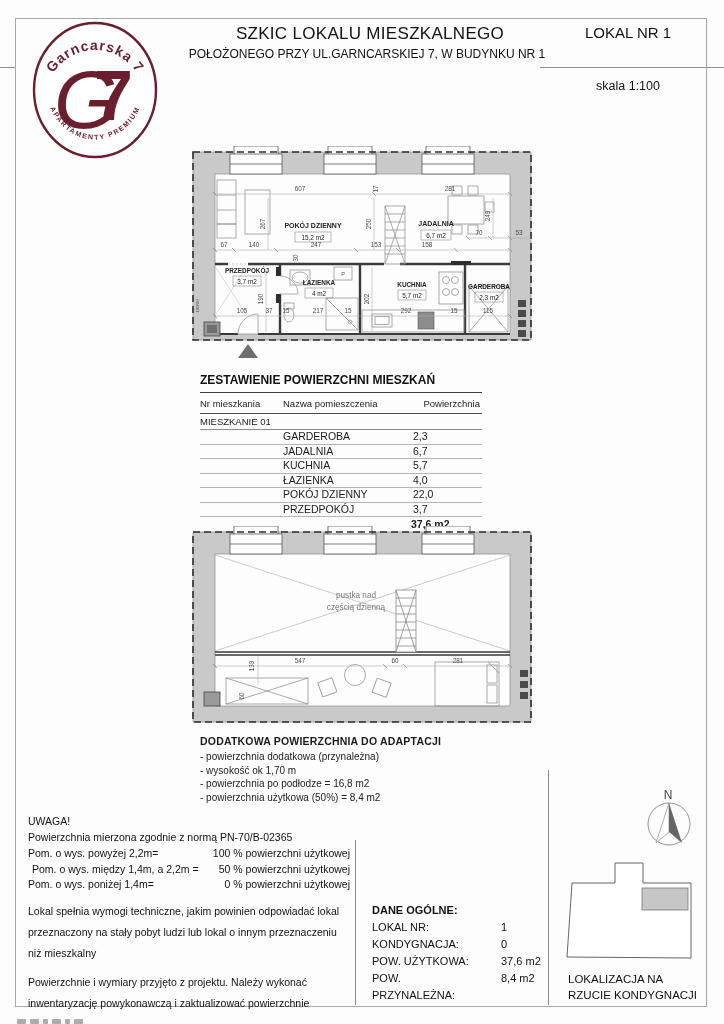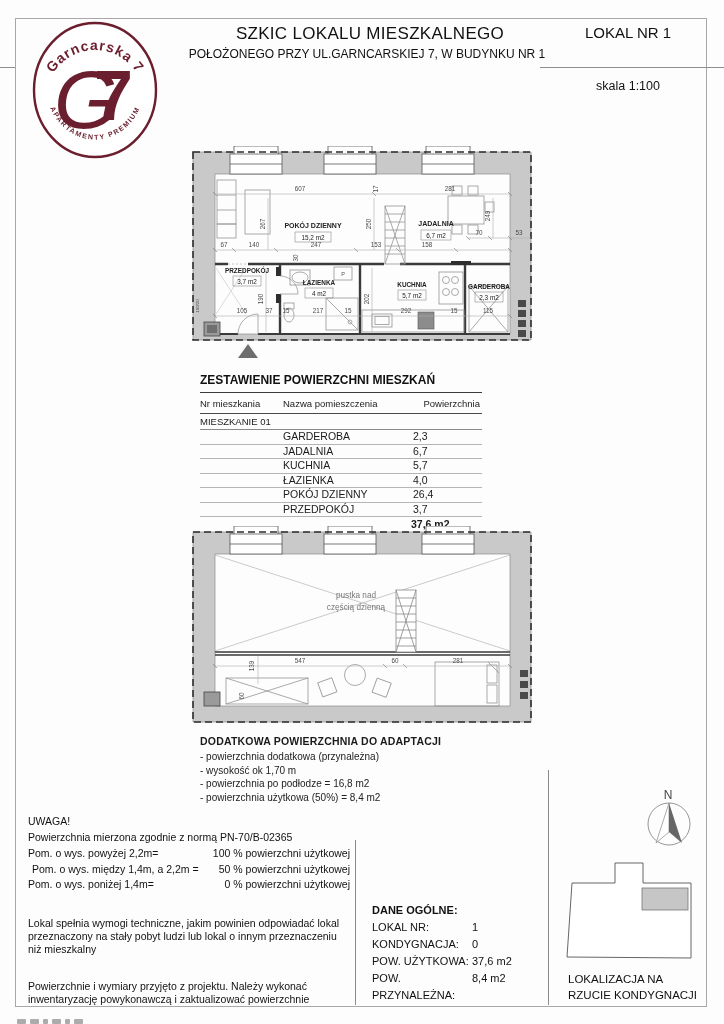--- a/index.html
+++ b/index.html
@@ -31,27 +31,27 @@
   
   .adapt{position:absolute;left:200px;top:735px;width:310px;}
   .adapt .t{font-weight:bold;font-size:10.5px;margin-bottom:3px;letter-spacing:.2px;}
   .adapt .l{font-size:10px;line-height:13.5px;color:#222;}
   
   .notes{position:absolute;left:28px;top:815px;width:322px;font-size:10.5px;color:#111;}
   .notes .t{margin-bottom:4px;}
   .notes .norm{margin-bottom:3px;}
   .rule-row{display:flex;justify-content:space-between;line-height:15.5px;}
   .rule-row.mid{padding-left:4px;}
-  .para{margin-top:24px;line-height:13px;}
+  .para{margin-top:8px;line-height:21px;}
   .date-row{margin-top:20px;}
   .date-row .lab{margin-right:17px;}
   
   .dane{position:absolute;left:372px;top:902px;width:170px;font-size:11px;color:#111;}
   .dane .t{line-height:17px;font-weight:bold;}
-  .dane .row{display:flex;line-height:17px;}
+  .dane .row{display:flex;line-height:17px;gap:29px;}
   .dane .lab{width:100px;}
   
   .loc-caption{position:absolute;left:568px;top:971px;width:140px;font-size:11.5px;line-height:16px;color:#111;}
   
   .artifact span{display:inline-block;width:9px;height:5px;background:#6a6a6a;opacity:.55;margin-right:4px;border-radius:1px;}
   svg text{font-family:"Liberation Sans",sans-serif;}
 </style>
 </head>
 <body>
 
@@ -245,21 +245,21 @@
   <div class="tbl-row">
       <span class="n">KUCHNIA</span>
       <span class="v">5,7</span>
     </div>
   <div class="tbl-row">
       <span class="n">ŁAZIENKA</span>
       <span class="v">4,0</span>
     </div>
   <div class="tbl-row">
       <span class="n">POKÓJ DZIENNY</span>
-      <span class="v">26,4</span>
+      <span class="v">22,0</span>
     </div>
   <div class="tbl-row">
       <span class="n">PRZEDPOKÓJ</span>
       <span class="v">3,7</span>
     </div>
   <div class="tbl-total">
       <span class="v">37,6 m2</span>
     </div>
 </div>
 

